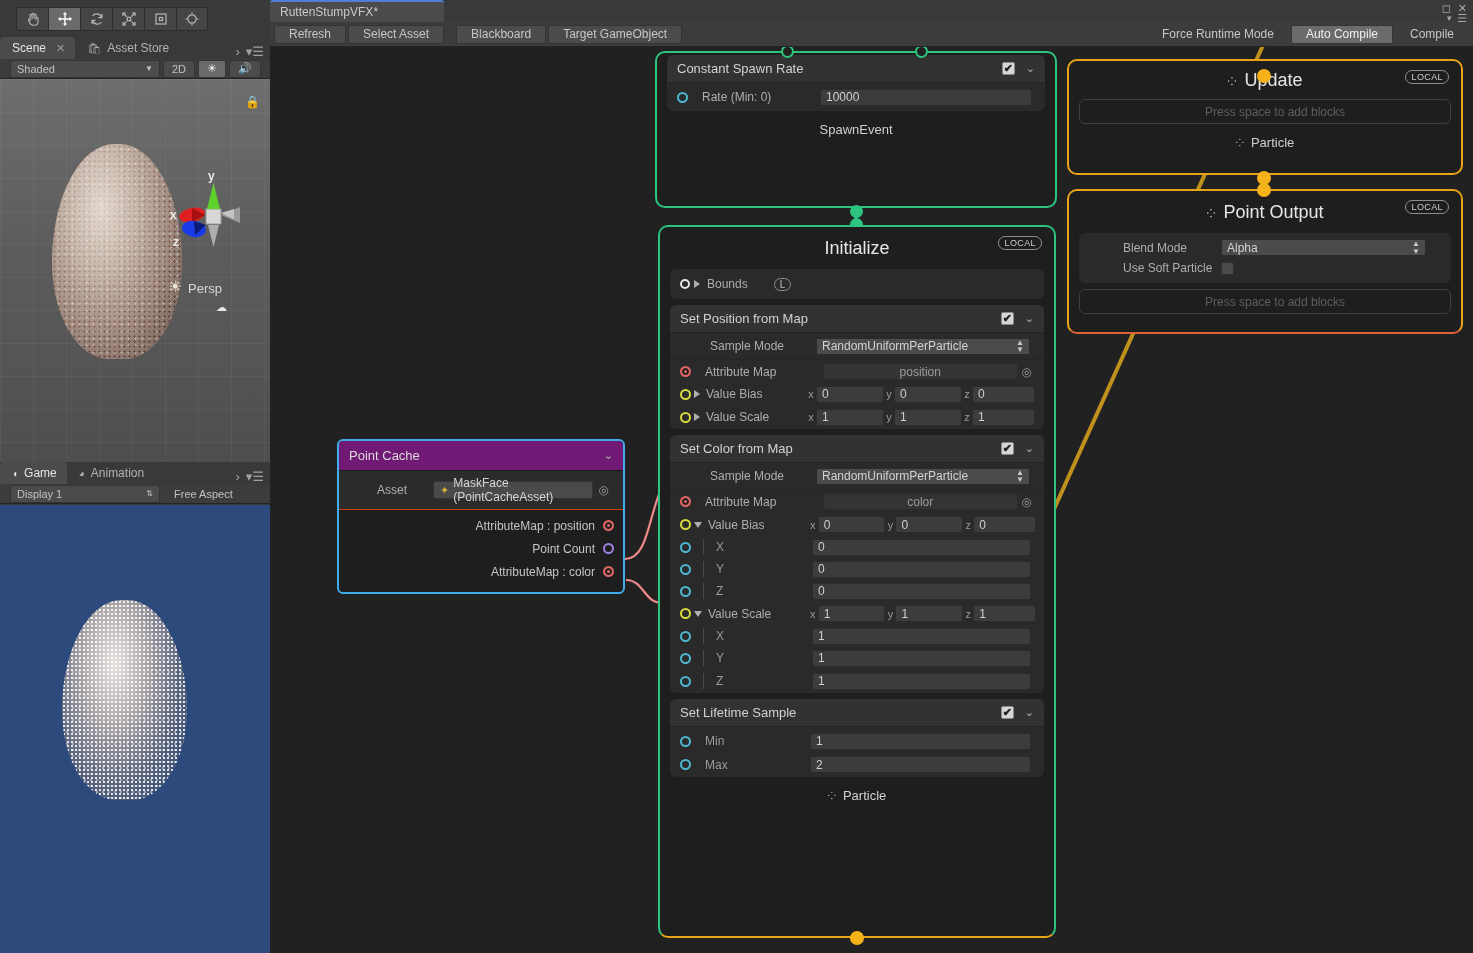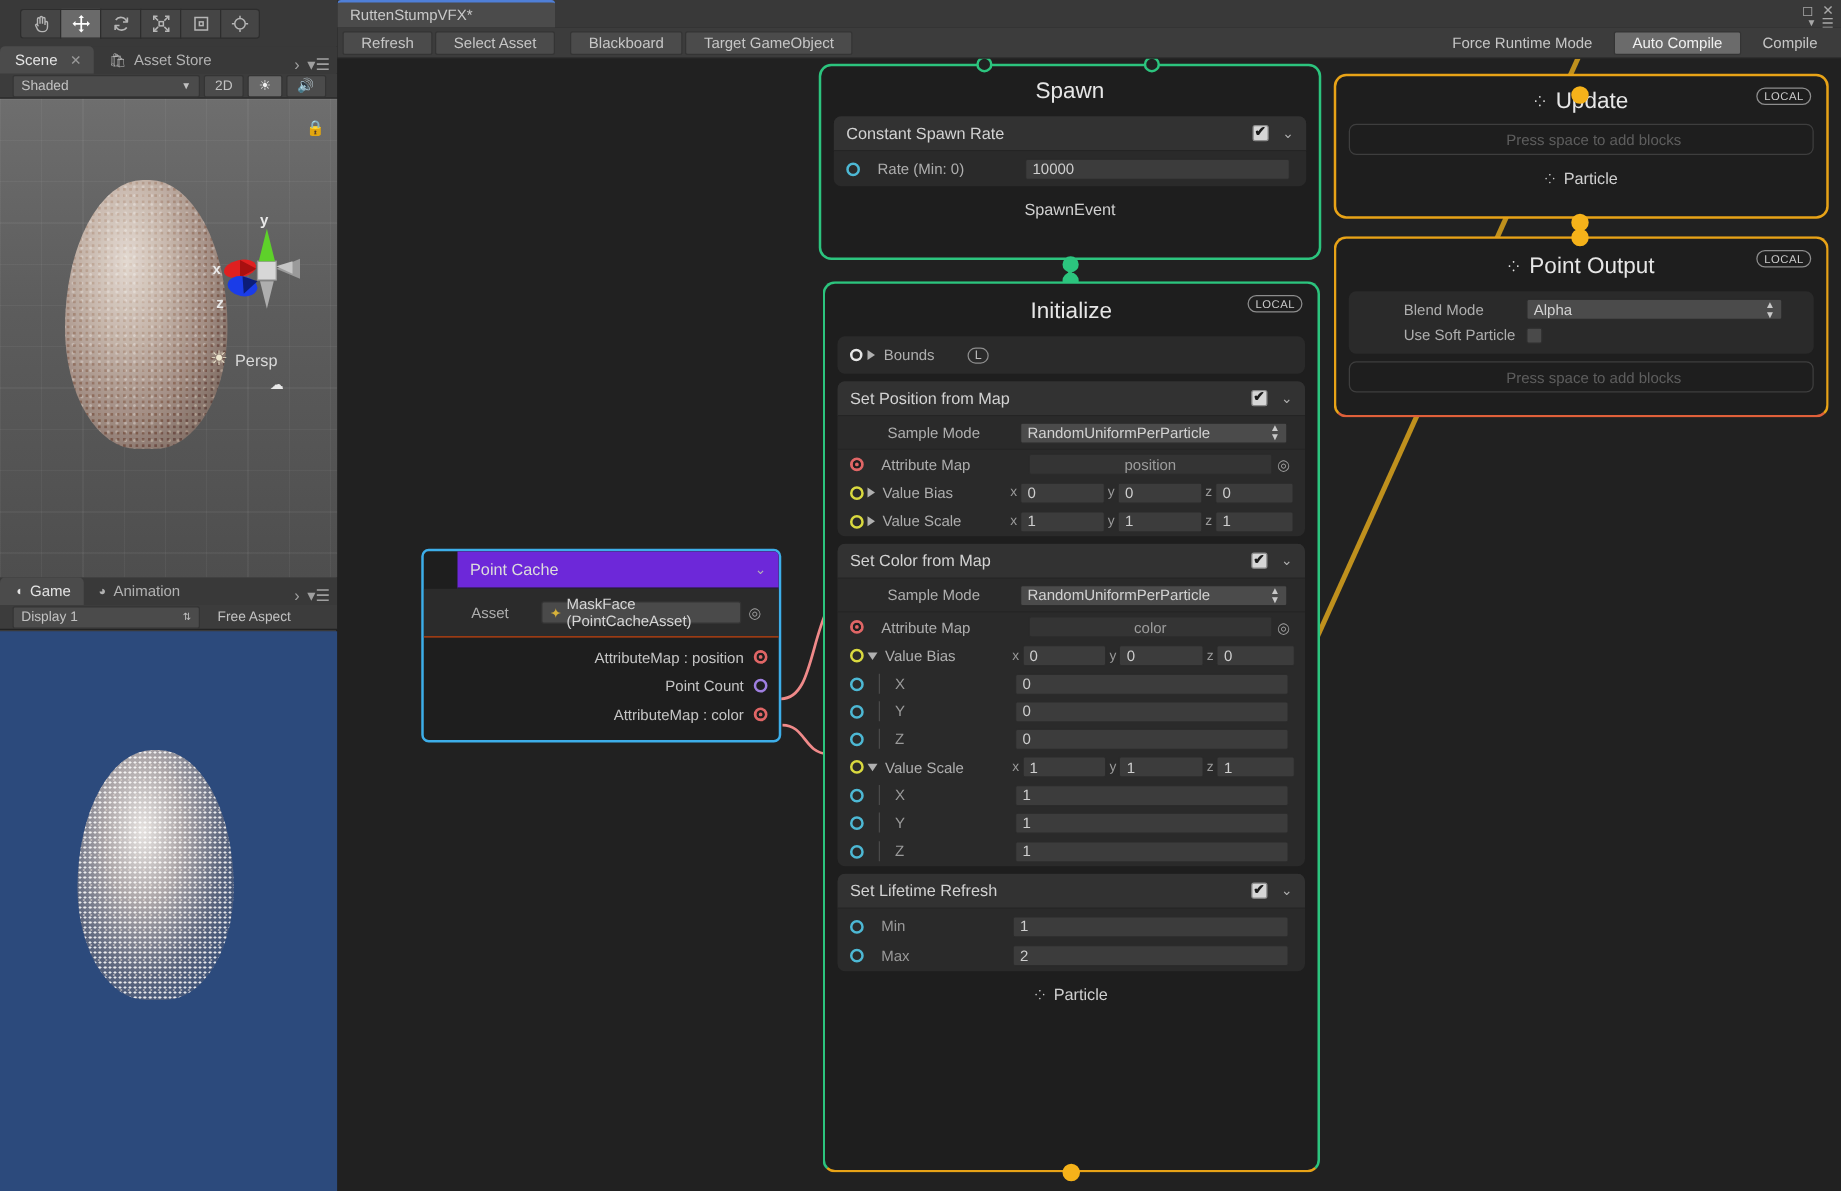--- a/index.html
+++ b/index.html
@@ -261,23 +261,22 @@
   }
 
   
   #point-cache {
     position:absolute;
     background:#1e1e1e; border:2px solid #3daee9; border-radius:6px;
     overflow:hidden;
   }
   #pc-hdr {
     height:30px; padding:12px 10px; display:flex; align-items:center;
-    font-size:13px; color:#dcdcdc; background:#6d28d9;
+    font-size:13px; color:#dcdcdc; background:#701a75;
     border-bottom:1px solid #1a1a1a;
-    margin-left:27px;
   }
   #pc-body { background:#2b2b2b; padding:7px 0; border-bottom:1px solid #c2410c;}
   #pc-outs { padding:4px 0 8px 0; }
   .pc-out {
     height:23px; display:flex; align-items:center; justify-content:flex-end;
     gap:8px; padding-right:9px; font-size:12px; color:#c5c5c5;
   }
   .asset-fld {
     height:18px; background:#4a4a4a; border:1px solid #343434; border-radius:2px;
     display:flex; align-items:center; gap:4px; padding:0 6px;
@@ -485,23 +484,20 @@
 
         <path d="M 586 156 L 586 176" stroke="#2cc47e" stroke-width="3" fill="none"></path>
 
         <path d="M 994 128 L 994 166" stroke="#f5b21a" stroke-width="3" fill="none"></path>
 
         <path d="M 355 512 C 378 512, 378 470, 392 440 C 398 405, 398 392, 414 390" stroke="#f08a8a" stroke-width="2.2" fill="none" transform="translate(0,0)"></path>
         <path d="M 356 533 C 374 533, 374 556, 392 556 C 398 556, 400 556, 414 556" stroke="#f08a8a" stroke-width="2.2" fill="none"></path>
       </svg>
 
       <div class="ctx-node green" id="spawn-node" style="left:385px; top:4px; width:402px; height:157px;">
-        <div class="ctx-title">
-          <span>Spawn</span>
-        </div>
         <div class="block" style="margin-top:2px;">
           <div class="block-hdr">
             <span>Constant Spawn Rate</span>
             <span class="spacer"></span>
             <span class="chk">✔</span>
             <span class="caret">⌄</span>
           </div>
           <div class="row" style="height:28px;">
             <span class="port" style="margin-left:2px;"></span>
             <span class="lbl" style="margin-left:14px; width:118px;">Rate (Min: 0)</span>
@@ -654,21 +650,21 @@
           <div class="row" style="height:24px;">
             <span class="port" style="margin-left:2px;"></span>
             <span style="margin-left:12px;width:1px;height:16px;background:#4a4a4a;"></span>
             <span class="lbl dim" style="margin-left:12px; width:96px;">Z</span>
             <span class="fld" style="flex:1; margin-right:5px;">1</span>
           </div>
         </div>
 
         <div class="block">
           <div class="block-hdr">
-            <span>Set Lifetime Refresh</span>
+            <span>Set Lifetime Sample</span>
             <span class="spacer"></span>
             <span class="chk">✔</span>
             <span class="caret">⌄</span>
           </div>
           <div class="row" style="height:22px;margin-top:3px;">
             <span class="port" style="margin-left:2px;"></span>
             <span class="lbl dim" style="margin-left:14px; width:105px;">Min</span>
             <span class="fld" style="flex:1; margin-right:5px;">1</span>
           </div>
           <div class="row" style="height:25px;">

